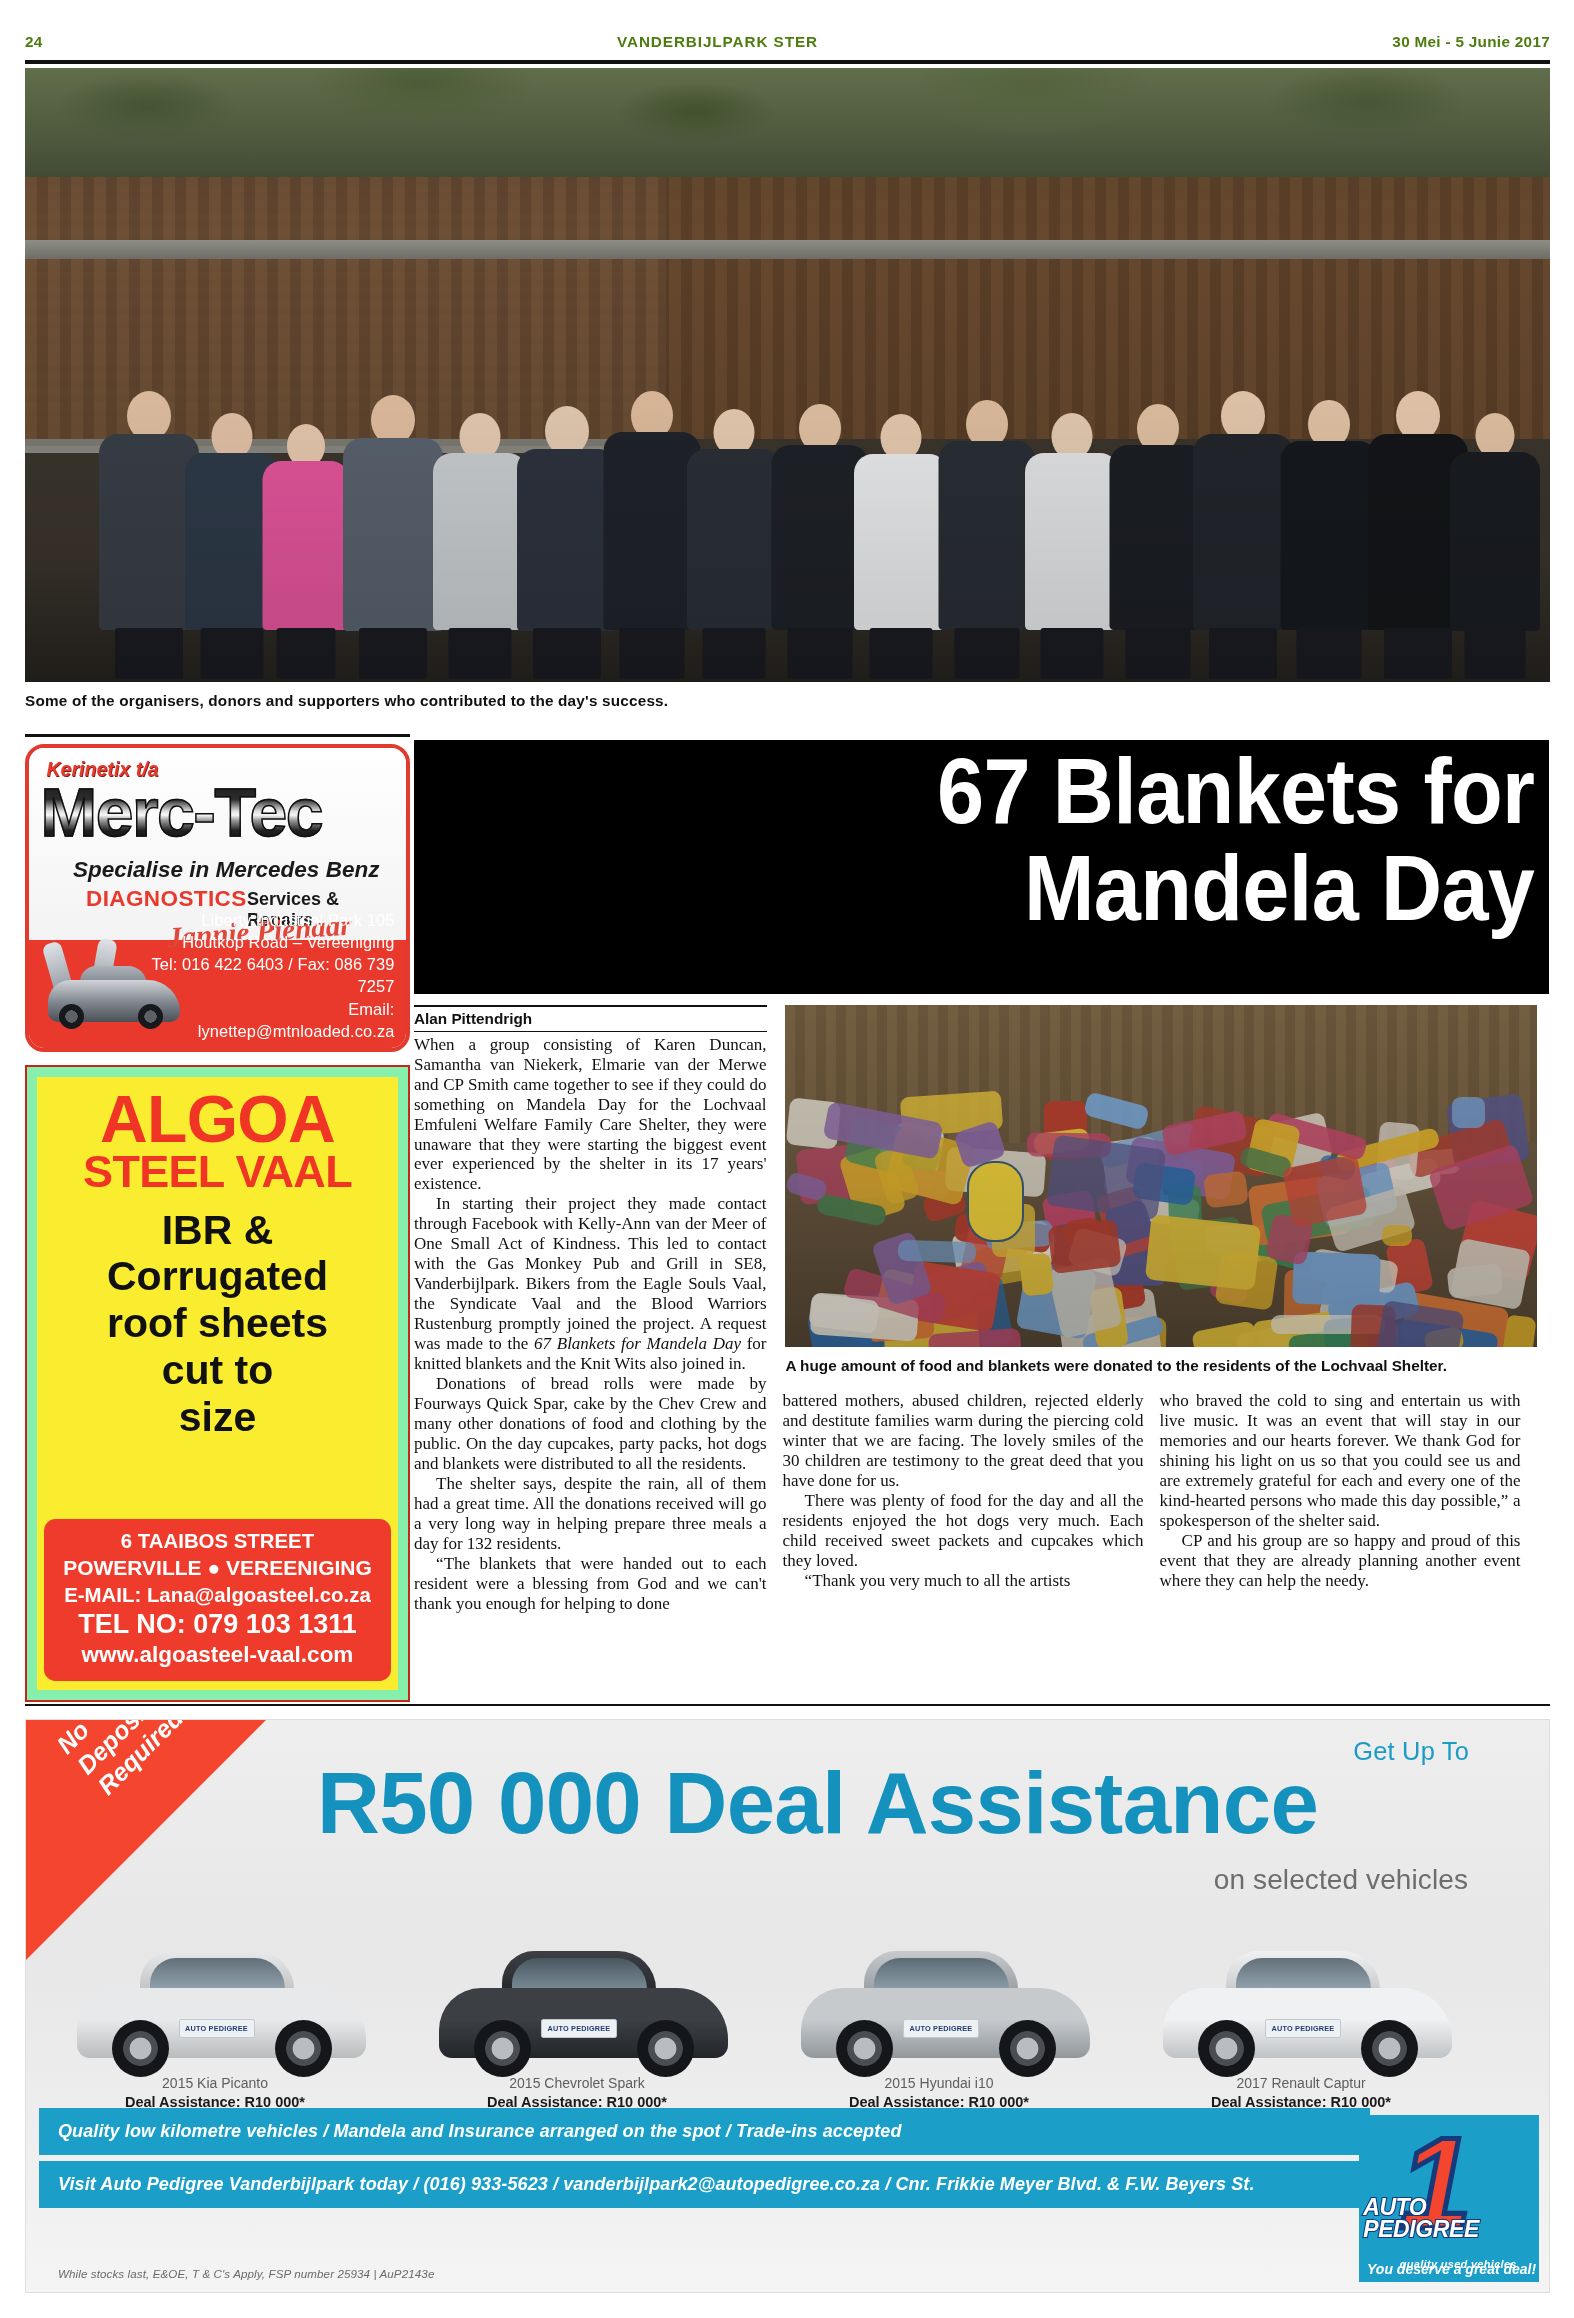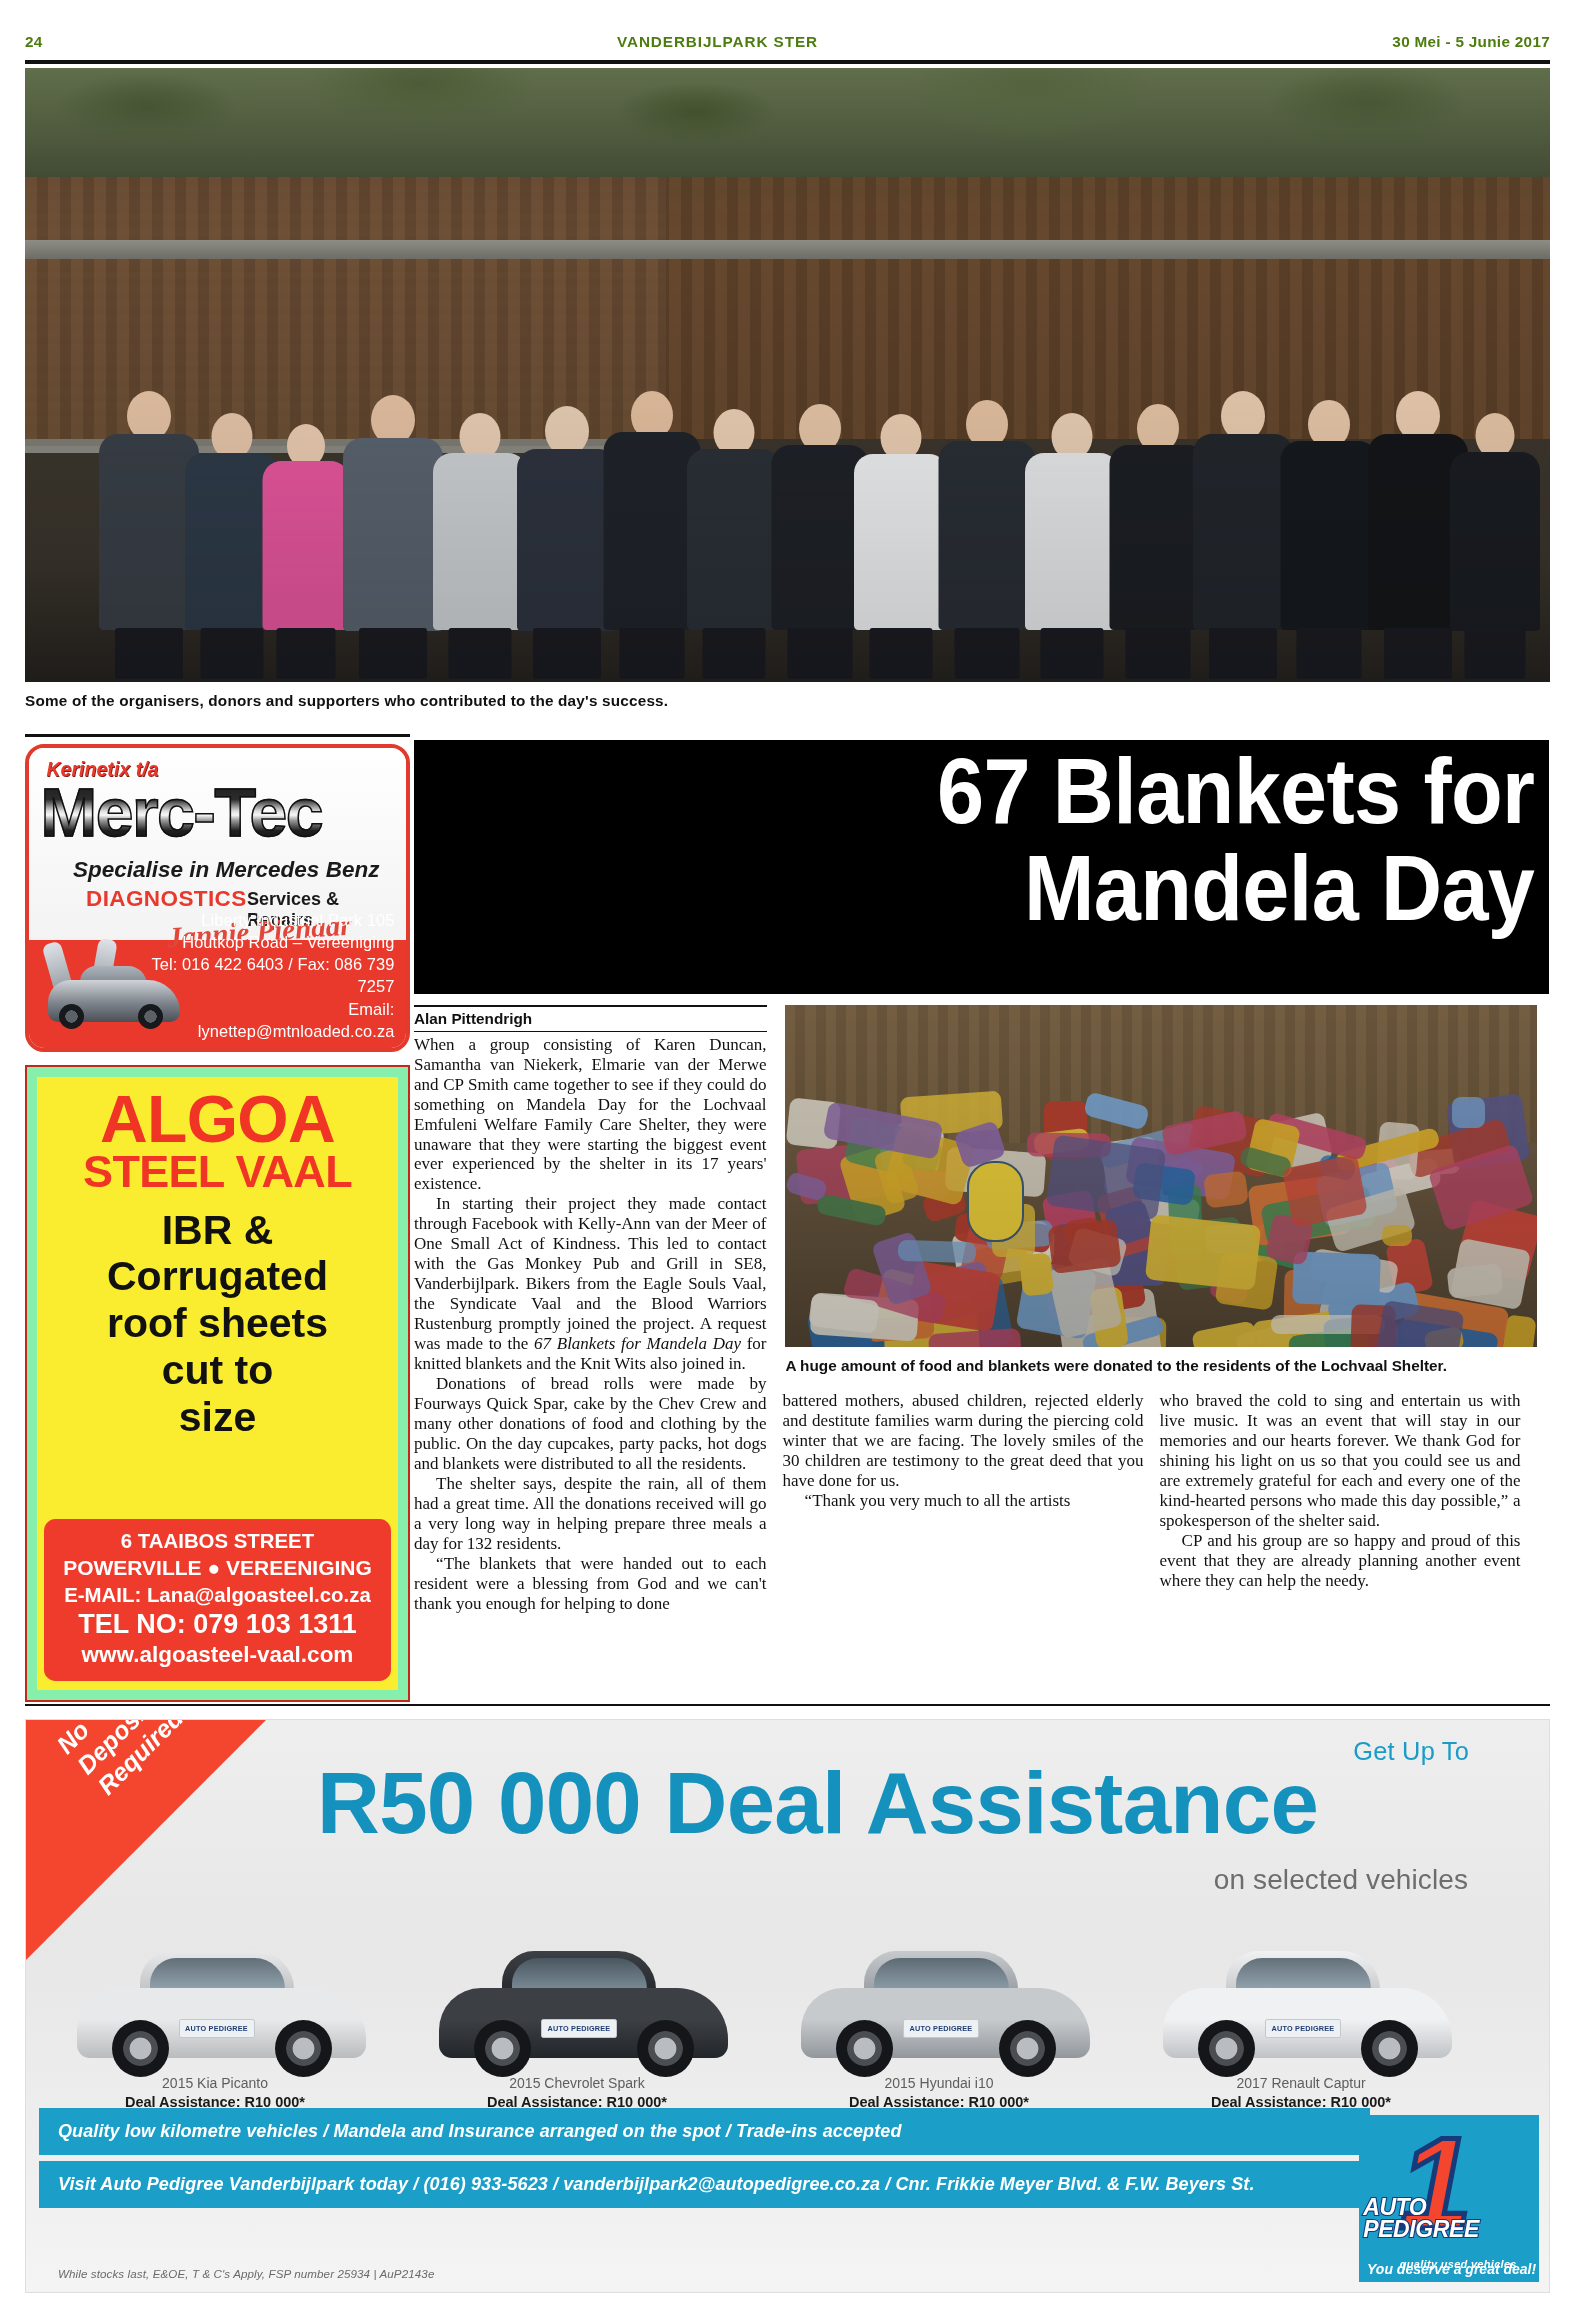--- a/index.html
+++ b/index.html
@@ -659,20 +659,21 @@
               <div class="blob" style="left: 502px; top: 156px; width: 76px; height: 60px; background: rgb(210, 75, 62); opacity: 0.77; transform: rotate(-11deg);"></div>
               <div style="position: absolute; left: 182px; top: 156px; width: 57px; height: 81px; background: rgb(242, 211, 60); border-radius: 26px; border: 2.9px solid rgb(63, 93, 122);"></div>
             </div>
           <div class="p2-shadow"></div>
         </div>
         <div class="cap2">A huge amount of food and blankets were donated to the residents of the Lochvaal Shelter.</div>
         <div class="art-cols" style="margin-top:13px">
           <div class="col">
             <div class="body-text">
               <p>battered mothers, abused children, rejected elderly and destitute families warm during the piercing cold winter that we are facing. The lovely smiles of the 30 children are testimony to the great deed that you have done for us.</p>
+              <p>There was plenty of food for the day and all the residents enjoyed the hot dogs very much. Each child received sweet packets and cupcakes which they loved.</p>
               <p>“Thank you very much to all the artists</p>
             </div>
           </div>
           <div class="col">
             <div class="body-text">
               <p style="text-indent:0">who braved the cold to sing and entertain us with live music. It was an event that will stay in our memories and our hearts forever. We thank God for shining his light on us so that you could see us and are extremely grateful for each and every one of the kind-hearted persons who made this day possible,” a spokesperson of the shelter said.</p>
               <p>CP and his group are so happy and proud of this event that they are already planning another event where they can help the needy.</p>
             </div>
           </div>
         </div>

